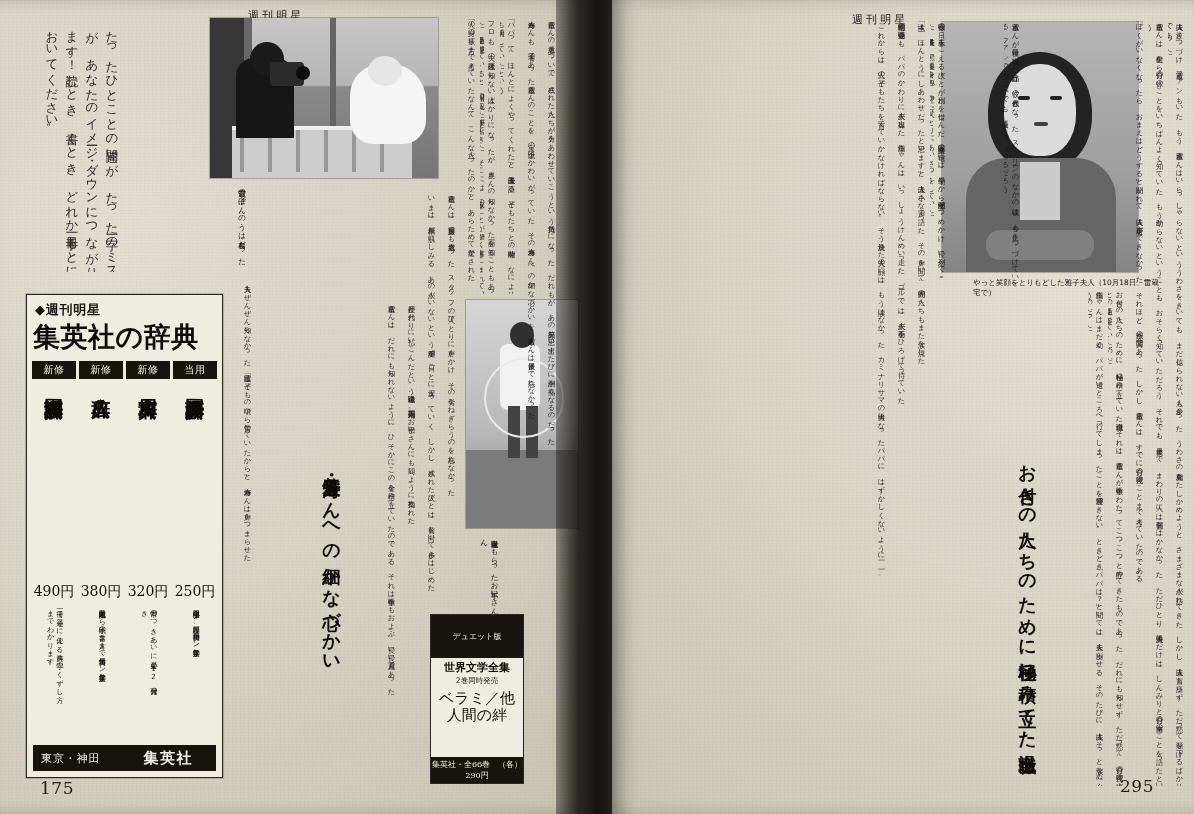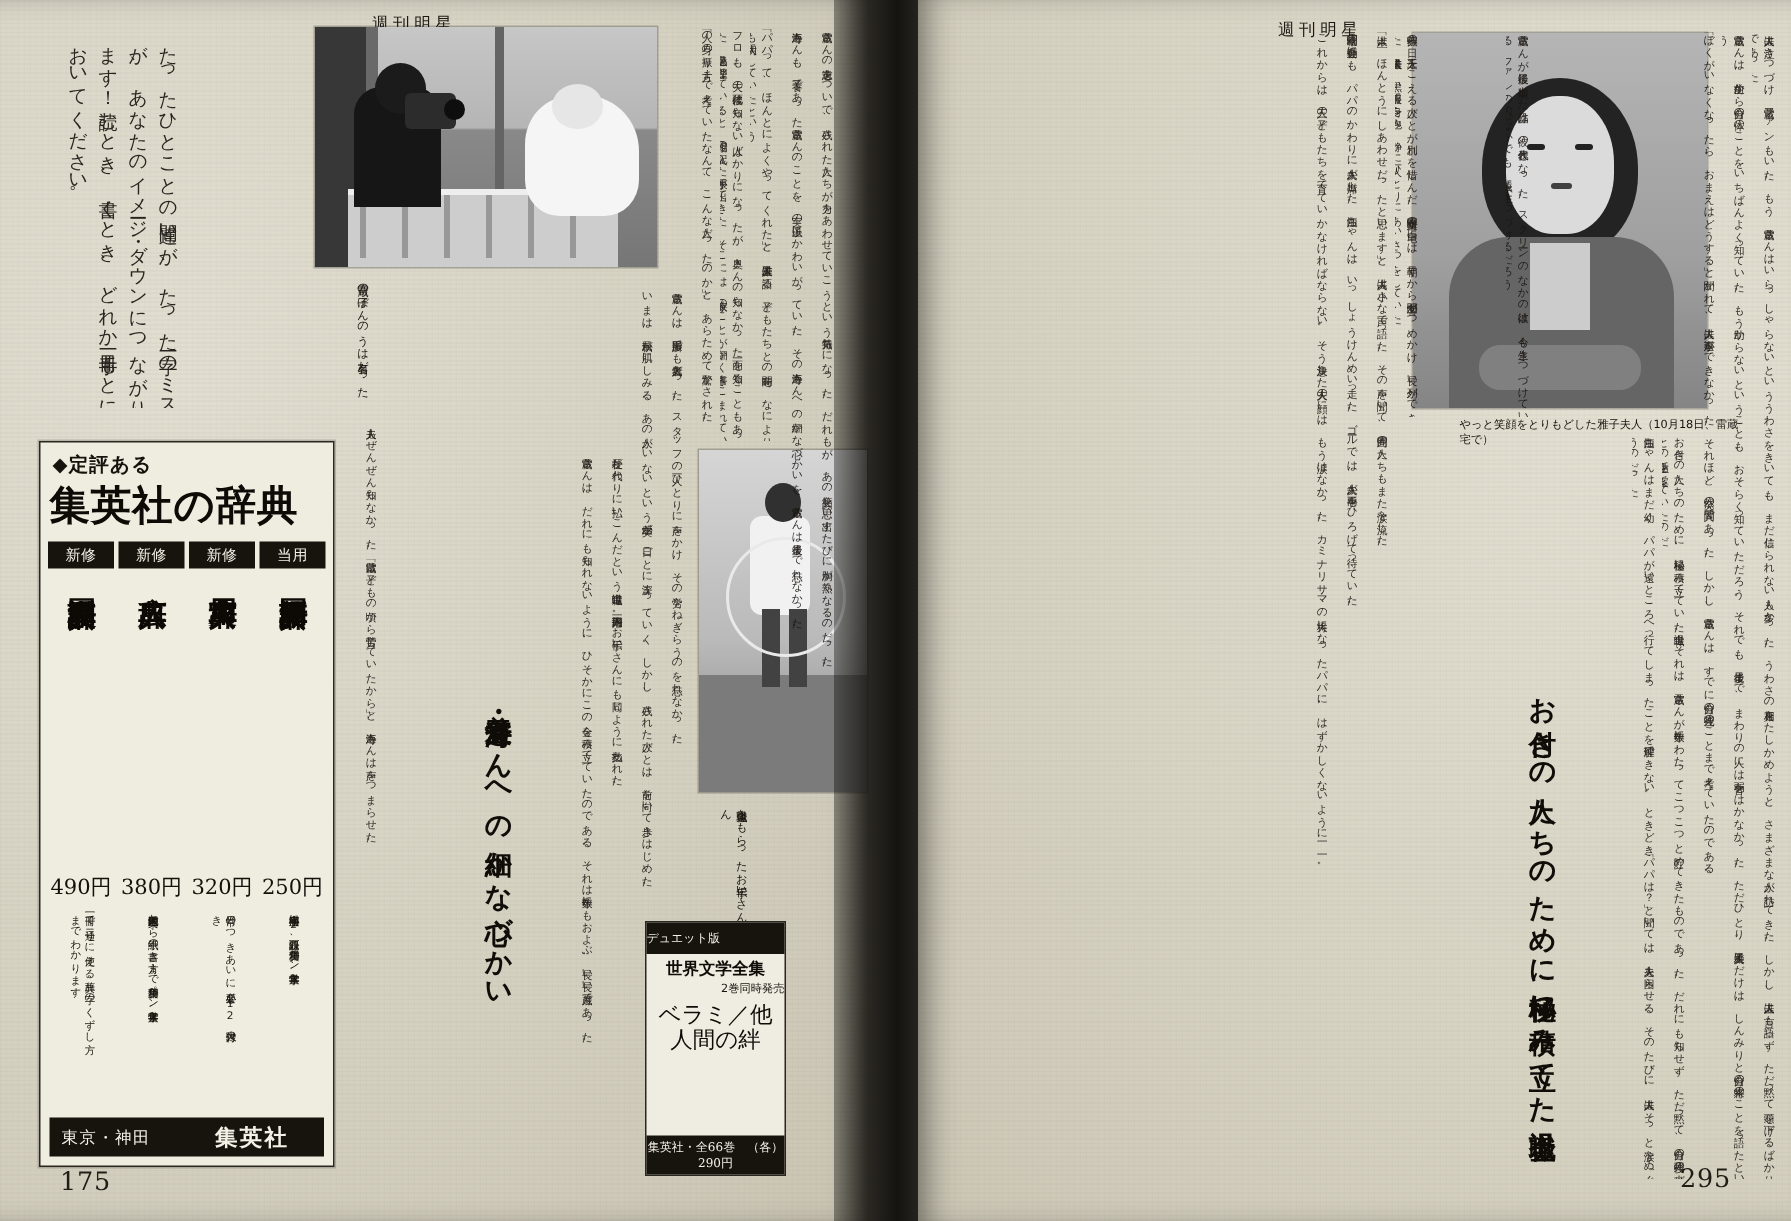--- a/index.html
+++ b/index.html
@@ -209,30 +209,30 @@
   
   #ad2 {
     position: absolute;
     left: 430px; bottom: 30px;
     width: 92px; height: 168px;
     background: #efece1;
     border: 1px solid #2a2620;
   }
   #ad2 .a2-top {
     background: #17140e; color: #f2efe4;
-    font-size: 8px; text-align: left; padding: 5px 0;
+    font-size: 8px; text-align: center; padding: 16px 0;
     font-family: "DejaVu Serif", serif;
   }
   #ad2 .a2-title {
     margin-top: 3px; text-align: center;
     font-family: "DejaVu Serif", serif;
     font-size: 11px; font-weight: bold; color: #100d08; line-height: 1.2;
   }
   #ad2 .a2-sub {
-    margin-top: 2px; text-align:right; font-size: 7.5px; color:#1a1710;
+    margin-top: 2px; text-align:center; font-size: 7.5px; color:#1a1710;
   }
   #ad2 .a2-big {
     margin-top: 4px; text-align:center;
     font-family: "DejaVu Serif", serif;
     font-size: 15px; font-weight:normal; color:#0e0b06; line-height:1.15;
   }
   #ad2 .a2-foot {
     position:absolute; left:0; right:0; bottom:0;
     background:#17140e; color:#f2efe4;
     font-size: 8px; text-align:center; padding: 2px 0;
@@ -297,21 +297,21 @@
     <div class="body-col" style="left:500px; top:16px; width:16px; height:278px;">「パパって、ほんとによくやってくれた」と、雅子夫人は語る。子どもたちとの時間を、なによりも大切にしていたという。</div>
     <div class="body-col" style="left:480px; top:16px; width:16px; height:278px;">フロも、夫の死後は知らない人ばかりになったが、奥さんの知らなかった一面を知ることもあった。遺品を整理していると、相場の記入した手帳が出てきた。そこには、家族のことが細かく書きこまれていた。</div>
     <div class="body-col" style="left:460px; top:16px; width:16px; height:278px;">「人の身の振り方まで考えていたなんて、こんな人だったのか」と、あらためて驚かされた。</div>
     <div class="body-col" style="left:440px; top:190px; width:16px; height:596px;">雷蔵さんは、撮影所でも人気者だった。スタッフの一人ひとりに声をかけ、その労をねぎらうのを忘れなかった。</div>
     <div class="body-col" style="left:420px; top:190px; width:16px; height:596px;">いまは、秋風が肌にしみる。あの人がいないという実感が、日ごとに深まっていく。しかし、残された人びとは、前を向いて歩きはじめた。</div>
     <div class="body-col" style="left:400px; top:300px; width:16px; height:420px;">社長が代わりに払いこんだという退職金は、一人平均四十万円。お手伝いさんにも同じように支払われた。</div>
     <div class="body-col" style="left:380px; top:300px; width:16px; height:420px;">雷蔵さんは、だれにも知られないように、ひそかにこの金を積み立てていたのである。それは十数年にもおよぶ、長い長い歳月であった。</div>
     <div class="body-col" style="left:236px; top:280px; width:16px; height:440px;">夫人もぜんぜん知らなかった。「雷蔵は子どもの頃から苦労していたから」と、寿海さんは声をつまらせた。</div>
 
     <div id="ad">
-      <div class="ad-kicker">◆定評ある</div>
+      <div class="ad-kicker">◆週刊明星</div>
       <div class="ad-title">集英社の辞典</div>
       <div class="cols">
 
         <div class="bookcol">
           <div class="tagbar">当用</div>
           <div class="bookname">国語新辞典</div>
           <div class="price">250円</div>
           <div class="blurb">当用漢字中心に2万語収録、和英併用ペン字学年書入り</div>
         </div>
 

